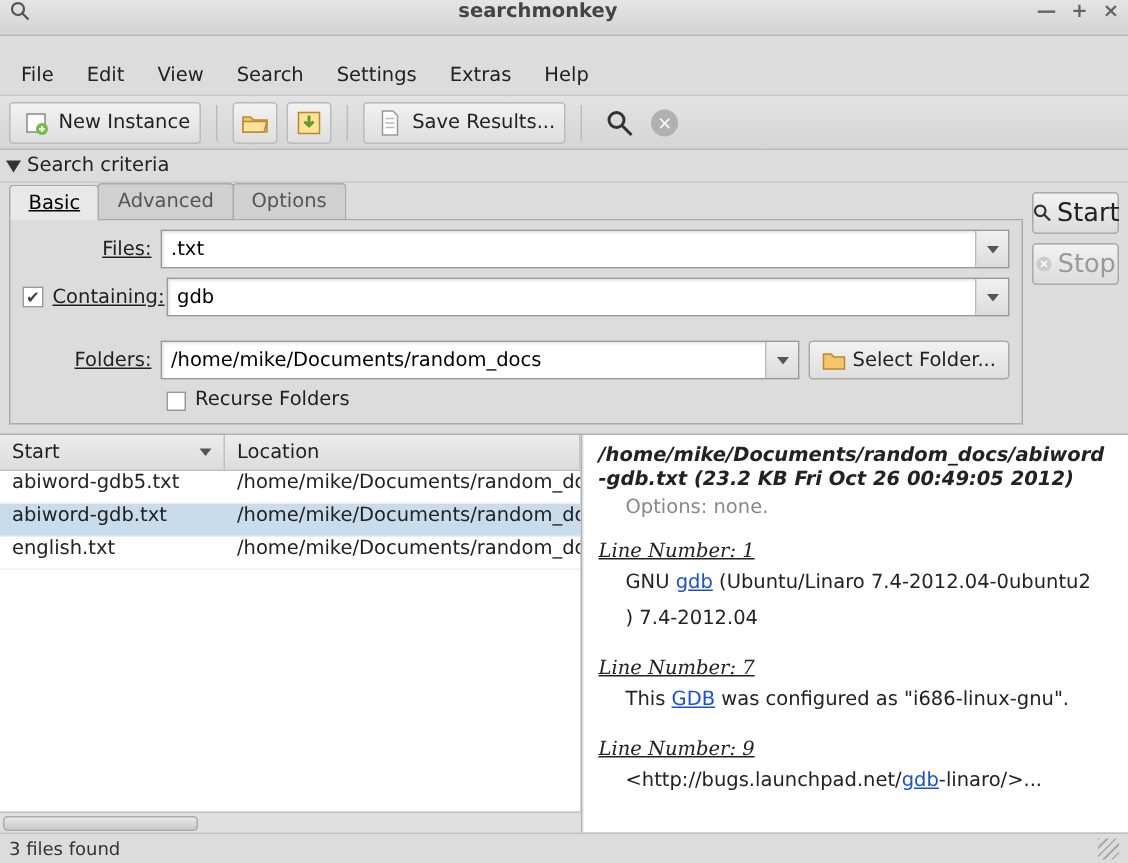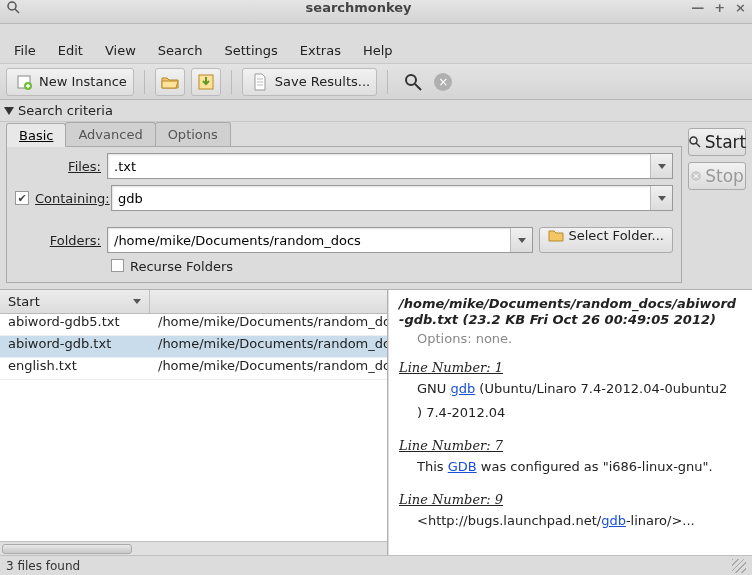--- a/index.html
+++ b/index.html
@@ -41,22 +41,22 @@
 
   .form { border: 1px solid #aaa; border-top: none; margin: 0 6px; padding: 6px 8px 8px 8px; background: #dcdcdc; }
   .row { display: flex; align-items: center; gap: 6px; margin-bottom: 6px; }
   .row label { width: 86px; text-align: right; font-size: 13px; text-decoration: underline; }
   .row.containing label { width: 70px; }
   .chk { width: 14px; height: 14px; border: 1px solid #999; background: #fff; display: flex; align-items: center; justify-content: center; font-size: 11px; color: #444; }
   .combo { flex: 1; display: flex; height: 26px; border: 1px solid #999; background: #fff; box-shadow: inset 1px 1px 2px rgba(0,0,0,0.12); }
   .combo input { flex: 1; border: none; padding: 0 6px; font-size: 13px; outline: none; background: transparent; }
   .combo .dd { width: 22px; border-left: 1px solid #bbb; background: linear-gradient(#f0f0f0,#dcdcdc); display: flex; align-items: center; justify-content: center; cursor: pointer; }
   .tri-sm { width: 0; height: 0; border-left: 4px solid transparent; border-right: 4px solid transparent; border-top: 5px solid #555; }
-  .btn { height: 26px; padding: 0 8px; display: flex; gap: 4px; border: 1px solid #aaa; border-radius: 3px; background: linear-gradient(#f2f2f2,#dedede); cursor: pointer; font-size: 13px; }
-  .recurse-row { display: flex; align-items: flex-start; gap: 6px; margin-left: 96px; }
+  .btn { height: 26px; padding: 0 8px; display: flex; align-items: center; gap: 4px; border: 1px solid #aaa; border-radius: 3px; background: linear-gradient(#f2f2f2,#dedede); cursor: pointer; font-size: 13px; }
+  .recurse-row { display: flex; align-items: flex-end; gap: 6px; margin-left: 96px; }
   .chkbox-empty { width: 13px; height: 13px; border: 1px solid #999; background: #fff; }
 
   
   .results { flex: 1; display: flex; min-height: 0; }
   .list-pane { width: 388px; display: flex; flex-direction: column; border-right: 1px solid #b0b0b0; background: #fff; }
   .cols { display: flex; background: linear-gradient(#ececec,#dcdcdc); border-bottom: 1px solid #bbb; height: 24px; align-items: center; font-size: 13px; }
   .col { padding: 0 8px; border-right: 1px solid #c0c0c0; height: 100%; display: flex; align-items: center; }
   .col.name { width: 150px; justify-content: space-between; }
   .rows { flex: 1; overflow: hidden; }
   .trow { display: flex; height: 22px; align-items: flex-start; border-bottom: 1px solid #eee; font-size: 13px; }
@@ -239,20 +239,23 @@
   </div>
 </div>
 
 <div class="results">
   <div class="list-pane">
     <div class="cols">
       <div class="col name">
         <span>Start</span>
         <span class="tri-sm"></span>
       </div>
+      <div class="col" style="flex:1">
+        <span>Location</span>
+      </div>
     </div>
     <div class="rows">
       <div class="trow">
         <div class="tcell name">abiword-gdb5.txt</div>
         <div class="tcell loc">/home/mike/Documents/random_do</div>
       </div>
       <div class="trow sel">
         <div class="tcell name">abiword-gdb.txt</div>
         <div class="tcell loc">/home/mike/Documents/random_do</div>
       </div>

